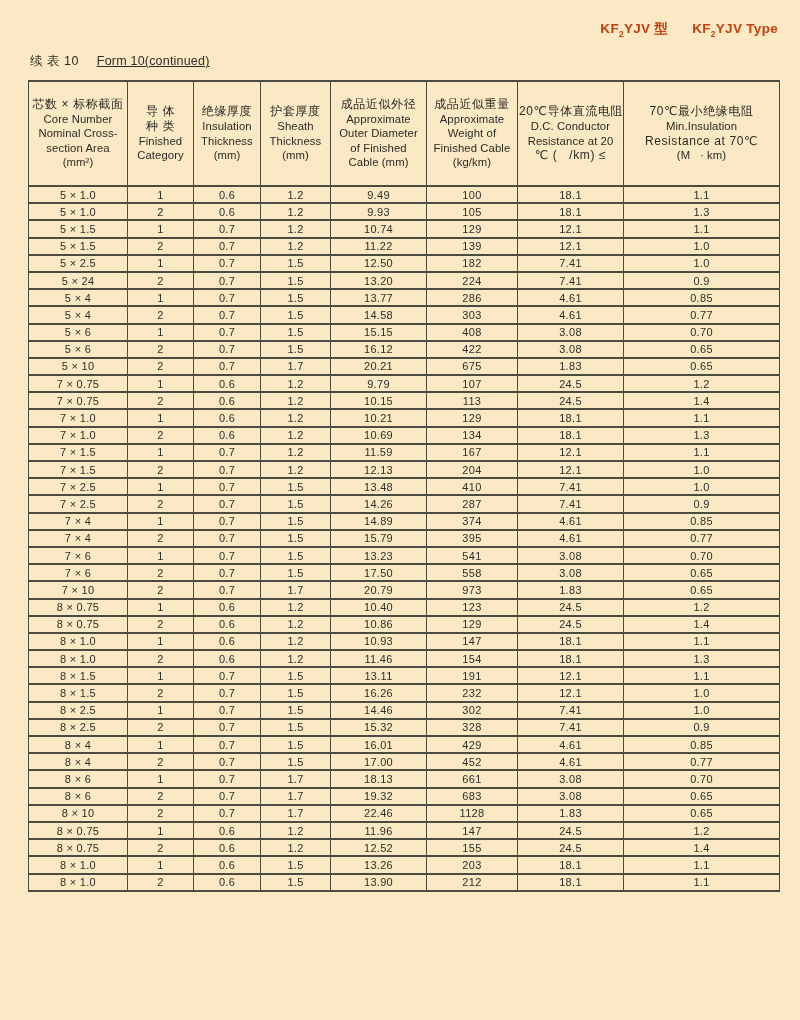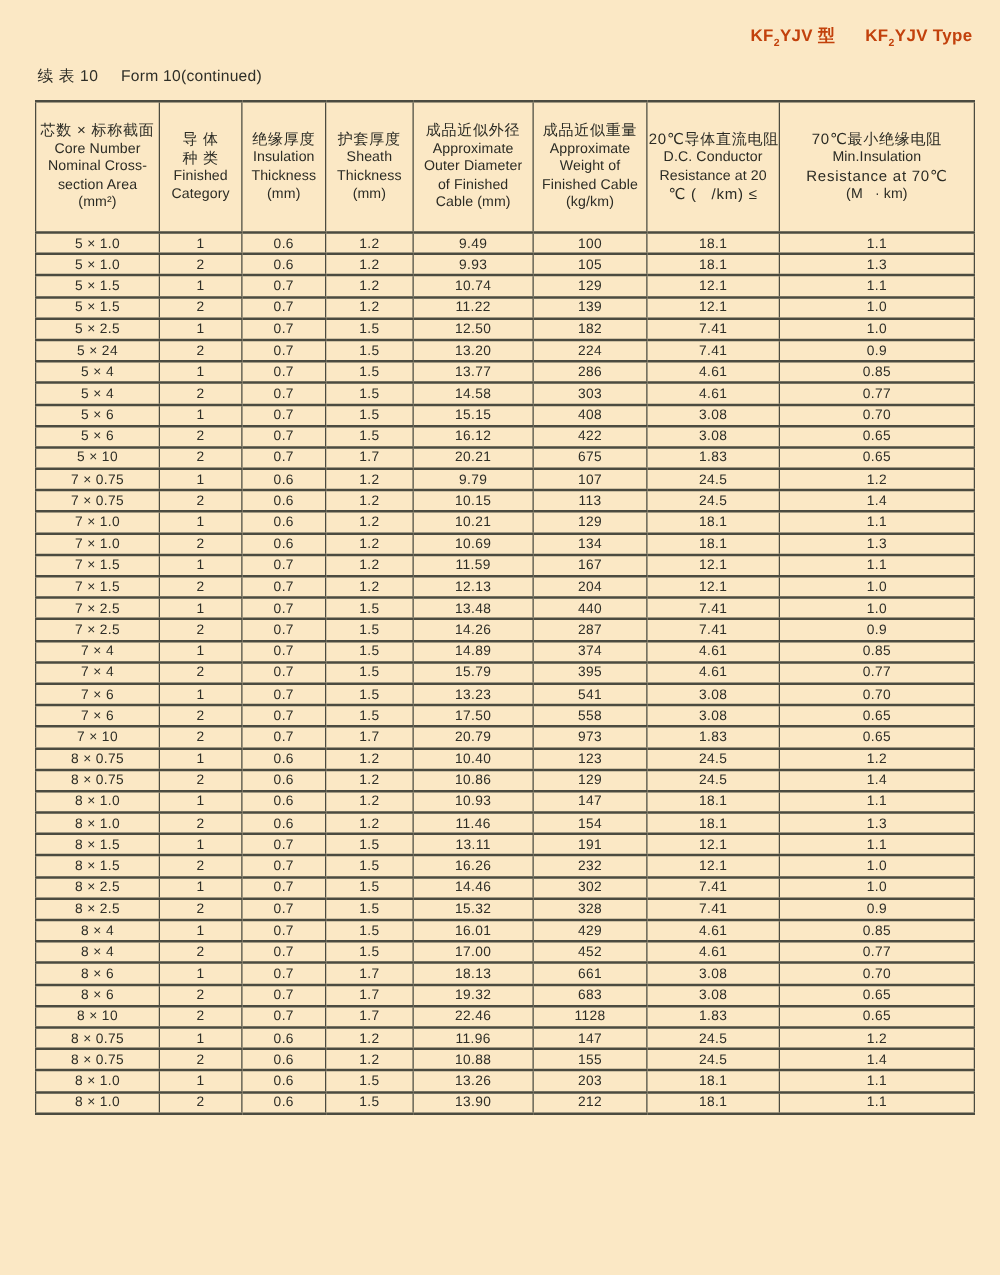--- a/index.html
+++ b/index.html
@@ -37,20 +37,21 @@
     top: 53px;
     left: 30px;
     font-size: 12.5px;
     color: #2e2e27;
     letter-spacing: 0.5px;
     white-space: nowrap;
   }
   .continued-label .en-part {
     margin-left: 14px;
     letter-spacing: 0.2px;
+    text-decoration: underline;
   }
   table.spec-table {
     position: absolute;
     left: 28px;
     top: 80px;
     width: 751px;
     border-collapse: collapse;
     table-layout: fixed;
     background: transparent;
   }
@@ -345,21 +346,21 @@
         <td>204</td>
         <td>12.1</td>
         <td>1.0</td>
       </tr>
       <tr>
         <td>7 × 2.5</td>
         <td>1</td>
         <td>0.7</td>
         <td>1.5</td>
         <td>13.48</td>
-        <td>440</td>
+        <td>410</td>
         <td>7.41</td>
         <td>1.0</td>
       </tr>
       <tr>
         <td>7 × 2.5</td>
         <td>2</td>
         <td>0.7</td>
         <td>1.5</td>
         <td>14.26</td>
         <td>287</td>
@@ -554,21 +555,21 @@
         <td>11.96</td>
         <td>147</td>
         <td>24.5</td>
         <td>1.2</td>
       </tr>
       <tr>
         <td>8 × 0.75</td>
         <td>2</td>
         <td>0.6</td>
         <td>1.2</td>
-        <td>10.88</td>
+        <td>12.52</td>
         <td>155</td>
         <td>24.5</td>
         <td>1.4</td>
       </tr>
       <tr>
         <td>8 × 1.0</td>
         <td>1</td>
         <td>0.6</td>
         <td>1.5</td>
         <td>13.26</td>

